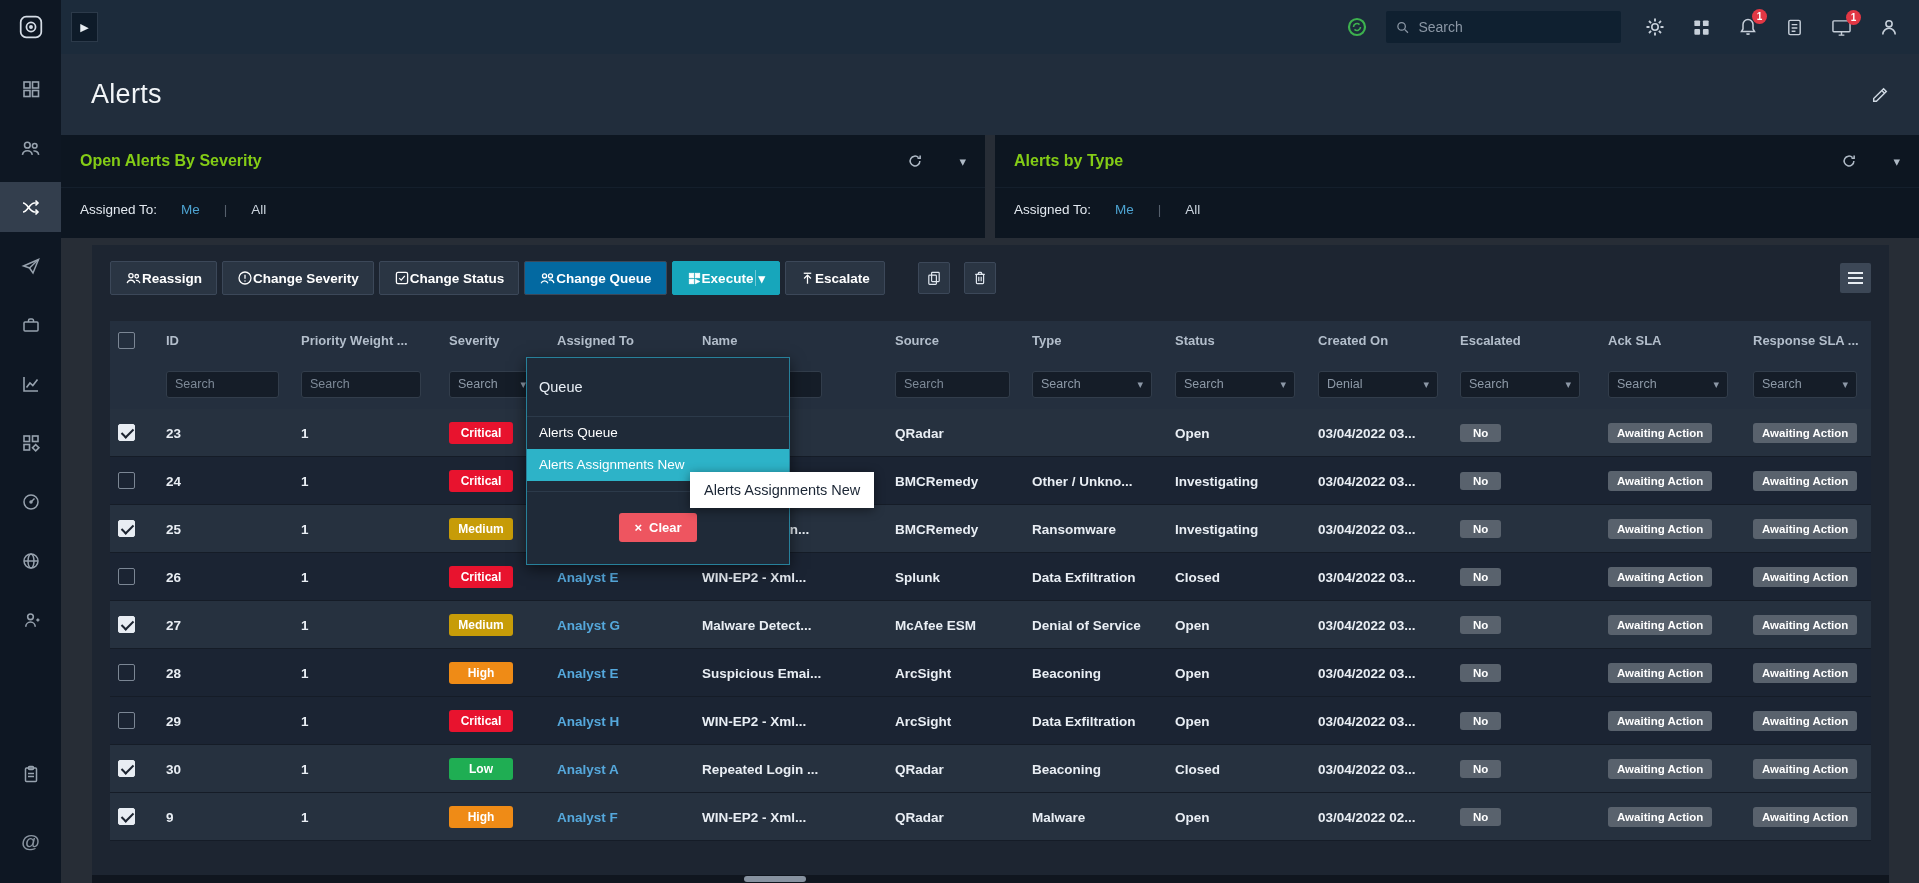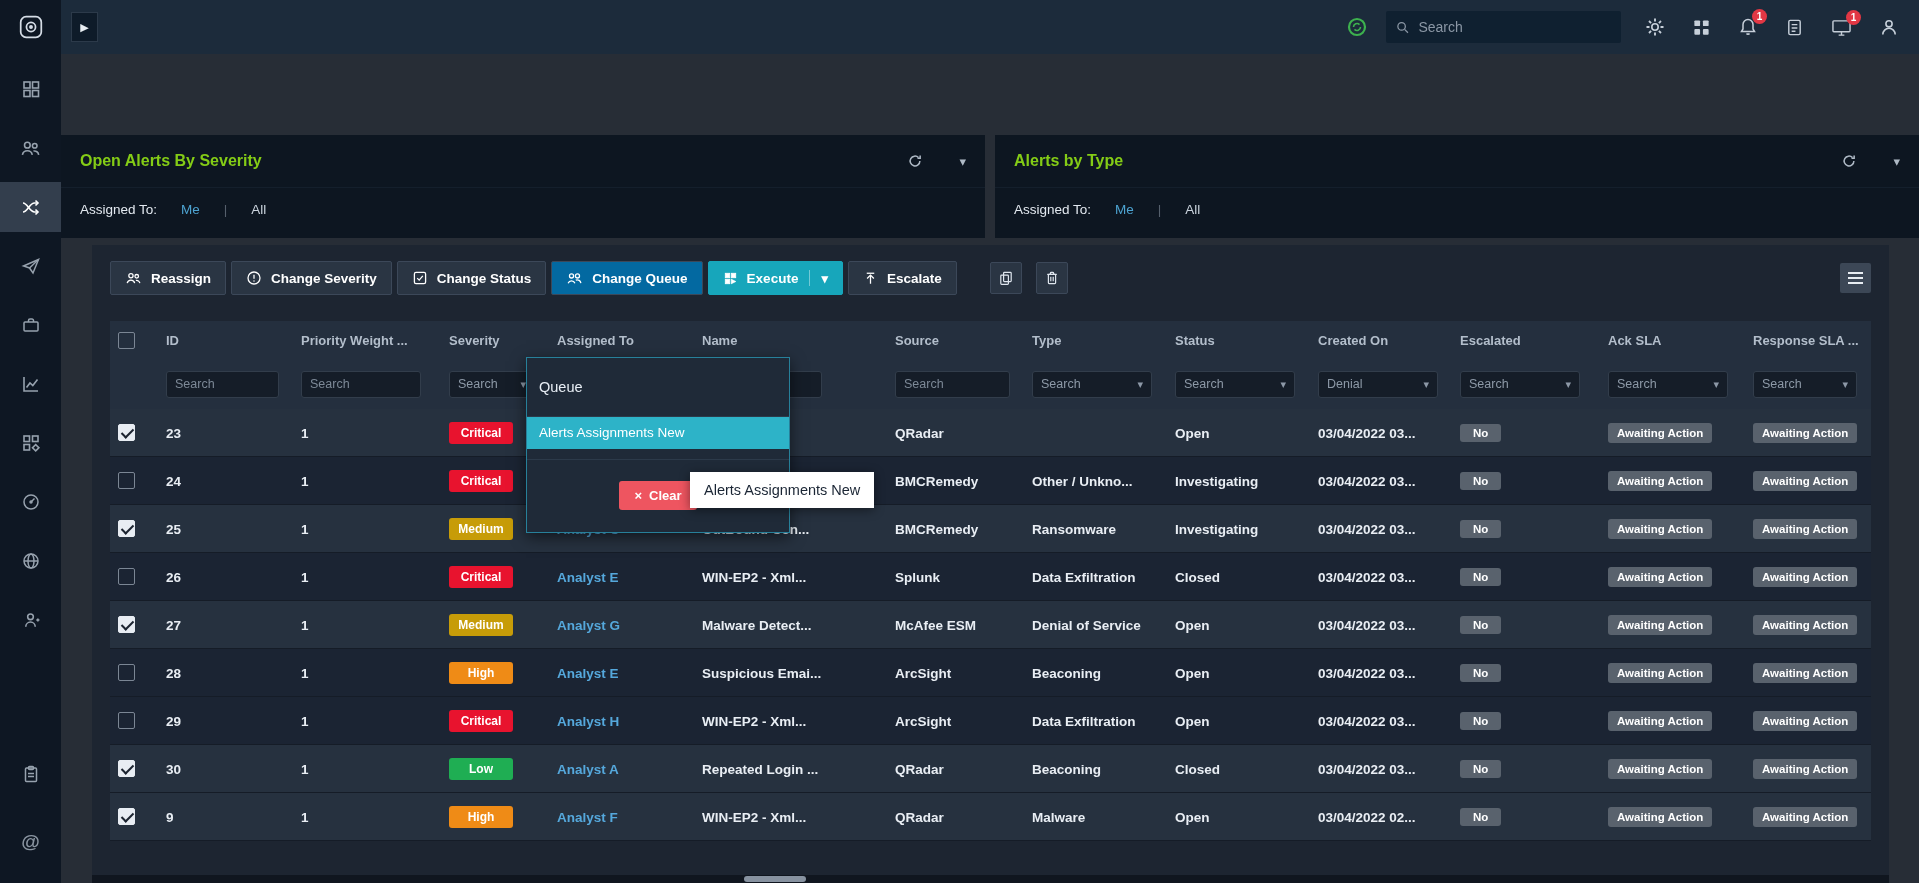--- a/index.html
+++ b/index.html
@@ -53,21 +53,21 @@
   .asg-me { color:#4da3d1; cursor:pointer; }
   .asg-sep { color:#55606c; }
   .asg-all { color:#cad3dd; cursor:pointer; }
 
   
   .card { position:absolute; left:92px; top:245px; width:1797px; height:638px; background:#1d2531;
     padding:0 18px; overflow:hidden; }
   .summary { margin-top:20px; font-size:15px; font-weight:bold; color:#f0f4f8; }
   .toolbar { margin-top:16px; display:flex; align-items:center; gap:5px; }
   .tbtn { height:34px; background:#2a3543; border:1px solid #3c4859; color:#fff; font-size:13.5px; font-weight:600;
-    display:inline-flex; align-items:center; gap:9px; padding:0 14px; border-radius:2px; cursor:pointer;
+    display:inline-flex; align-items:center; padding:0 14px; border-radius:2px; cursor:pointer;
     font-family:"Liberation Sans", sans-serif; white-space:nowrap; }
   .tbtn svg { stroke:#fff; }
   .tbtn.active { background:#0369a1; }
   .tbtn.execute { background:#17a6bb; border-color:#17a6bb; }
   .x-sep { width:1px; height:16px; background:rgba(255,255,255,.4); margin:0 2px; }
   .icon-btn { width:32px; height:32px; background:#2a3543; border:1px solid #3c4859; border-radius:2px;
     display:flex; align-items:center; justify-content:center; cursor:pointer; }
   .icon-btn svg { stroke:#dfe6ee; }
   .icon-btn.first { margin-left:28px; }
   .icon-btn + .icon-btn { margin-left:9px; }
@@ -274,20 +274,29 @@
       </div>
       <div class="tico">
         <svg width="20" height="20" viewBox="0 0 20 20" fill="none" stroke="#c6cfd9" stroke-width="1.6">
           <circle cx="10" cy="6.8" r="3.1"></circle>
             <path d="M3.8 17.5a6.2 6.2 0 0 1 12.4 0"></path>
         </svg>
       </div>
     </div>
   </div>
 
+  <div class="titlebar">
+    <div class="page-title">Alerts</div>
+    <div class="edit-btn">
+      <svg width="18" height="18" viewBox="0 0 20 20" fill="none" stroke="#cfd8e2" stroke-width="1.6">
+        <path d="M3 17h3L17 6l-3-3L3 14v3z"></path>
+          <path d="M12 5l3 3"></path>
+      </svg>
+    </div>
+  </div>
 
   <div class="widgets">
     <div class="widget">
       <div class="widget-head">
         <span class="widget-title">Open Alerts By Severity</span>
         <span class="widget-ctrls">
           <svg width="16" height="16" viewBox="0 0 18 18" fill="none" stroke="#aeb9c5" stroke-width="1.7">
             <path d="M14.5 9a5.5 5.5 0 1 1-1.6-3.9"></path>
               <path d="M14.8 2.8v3h-3"></path>
           </svg>
@@ -640,20 +649,21 @@
       </table>
 
     <div class="hscroll">
       <div class="hscroll-handle"></div>
     </div>
   </div>
 
   <div class="queue-dd">
     <div class="dd-header">Queue</div>
     <div id="dd-items">
+        <div class="dd-item">Alerts Queue</div>
         <div class="dd-item selected">Alerts Assignments New</div>
       </div>
     <div class="dd-footer">
       <button class="clear-btn">
         <span>×</span>
         <span>Clear</span>
       </button>
     </div>
   </div>
 

